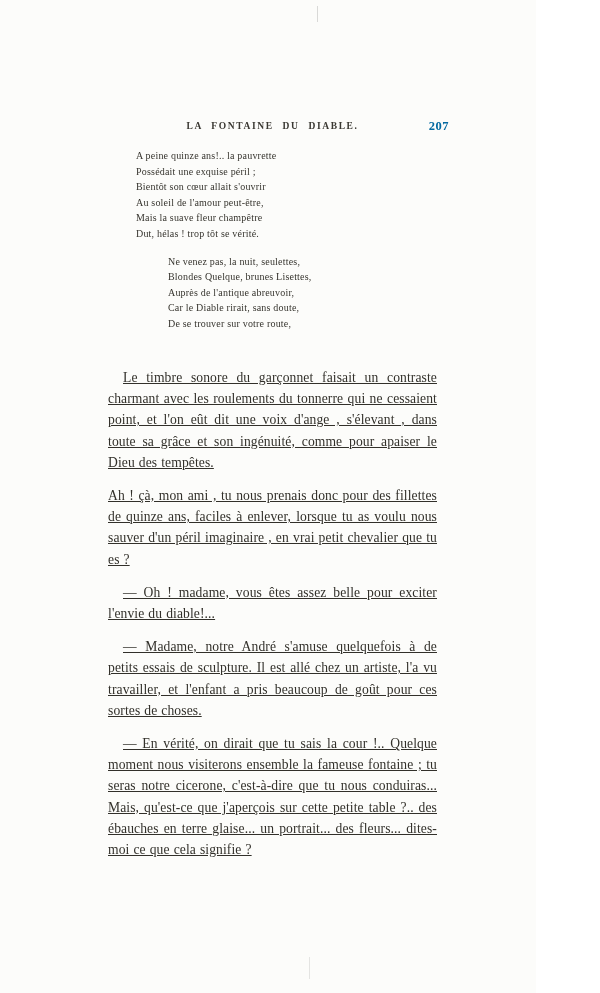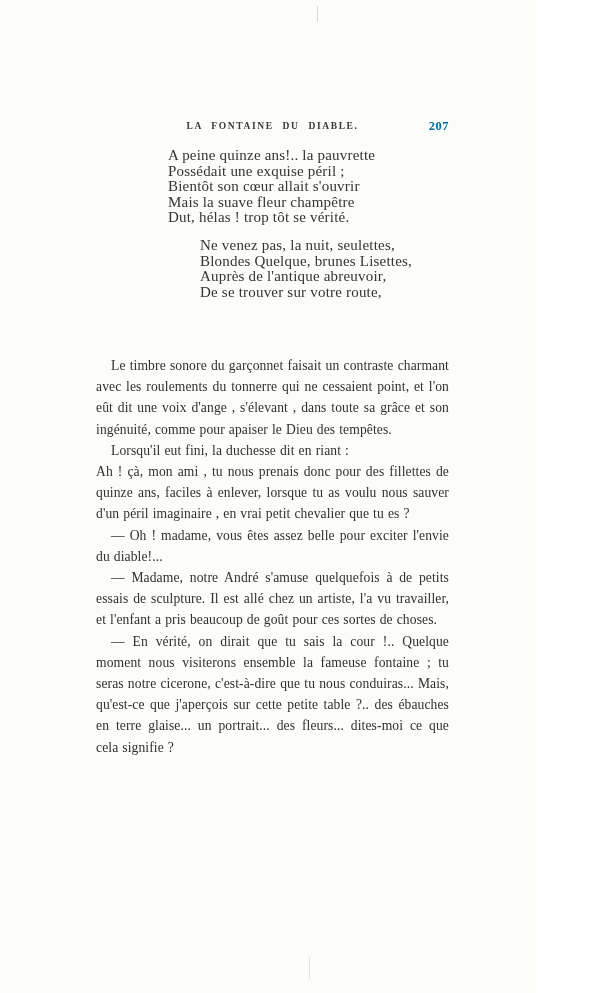--- a/index.html
+++ b/index.html
@@ -47,23 +47,23 @@
     top: -2px;
     font-size: 12.5px;
     font-weight: 700;
     letter-spacing: 0.5px;
     color: #0369a1;
   }
 
   .poem {
     position: absolute;
     top: 148px;
-    left: 168px;
+    left: 136px;
     width: 240px;
-    font-size: 15px;
+    font-size: 10px;
     line-height: 15.6px;
     letter-spacing: 0.2px;
     color: #36342e;
   }
   .stanza + .stanza {
     margin-top: 12px;
     margin-left: 32px;
   }
   .poem-line {
     white-space: nowrap;
@@ -75,21 +75,22 @@
     left: 96px;
     width: 353px;
     font-size: 13.6px;
     line-height: 21.2px;
     text-align: justify;
     letter-spacing: 0.1px;
     word-spacing: 0.5px;
     color: #32302a;
   }
   .prose p {
-    margin: 0;
+    margin: 12px;
+    text-decoration: underline;
   }
   .prose p.indent {
     text-indent: 15px;
   }
   .prose p.noindent {
     text-indent: 0;
   }
 </style>
 </head>
 <body>
@@ -102,33 +103,34 @@
   <div class="header">
     <span class="running-title">LA FONTAINE DU DIABLE.</span>
     <span class="page-number">207</span>
   </div>
 
   <div class="poem">
     <div class="stanza">
       <div class="poem-line">A peine quinze ans!.. la pauvrette</div>
       <div class="poem-line">Possédait une exquise péril ;</div>
       <div class="poem-line">Bientôt son cœur allait s'ouvrir</div>
+      <div class="poem-line">Au soleil de l'amour peut-être,</div>
       <div class="poem-line">Mais la suave fleur champêtre</div>
       <div class="poem-line">Dut, hélas ! trop tôt se vérité.</div>
     </div>
     <div class="stanza">
       <div class="poem-line">Ne venez pas, la nuit, seulettes,</div>
       <div class="poem-line">Blondes Quelque, brunes Lisettes,</div>
       <div class="poem-line">Auprès de l'antique abreuvoir,</div>
+      <div class="poem-line">Car le Diable rirait, sans doute,</div>
       <div class="poem-line">De se trouver sur votre route,</div>
     </div>
   </div>
 
   <div class="prose">
     <p class="indent">Le timbre sonore du garçonnet faisait un contraste charmant avec les roulements du tonnerre qui ne cessaient point, et l'on eût dit une voix d'ange , s'élevant , dans toute sa grâce et son ingénuité, comme pour apaiser le Dieu des tempêtes.</p>
-    <p class="indent">Lorsqu'il eut fini, la duchesse dit en riant :</p>
     <p class="noindent">Ah ! çà, mon ami , tu nous prenais donc pour des fillettes de quinze ans, faciles à enlever, lorsque tu as voulu nous sauver d'un péril imaginaire , en vrai petit chevalier que tu es ?</p>
     <p class="indent">— Oh ! madame, vous êtes assez belle pour exciter l'envie du diable!...</p>
     <p class="indent">— Madame, notre André s'amuse quelquefois à de petits essais de sculpture. Il est allé chez un artiste, l'a vu travailler, et l'enfant a pris beaucoup de goût pour ces sortes de choses.</p>
     <p class="indent">— En vérité, on dirait que tu sais la cour !.. Quelque moment nous visiterons ensemble la fameuse fontaine ; tu seras notre cicerone, c'est-à-dire que tu nous conduiras... Mais, qu'est-ce que j'aperçois sur cette petite table ?.. des ébauches en terre glaise... un portrait... des fleurs... dites-moi ce que cela signifie ?</p>
   </div>
 
 </div>
 
 </body></html>

